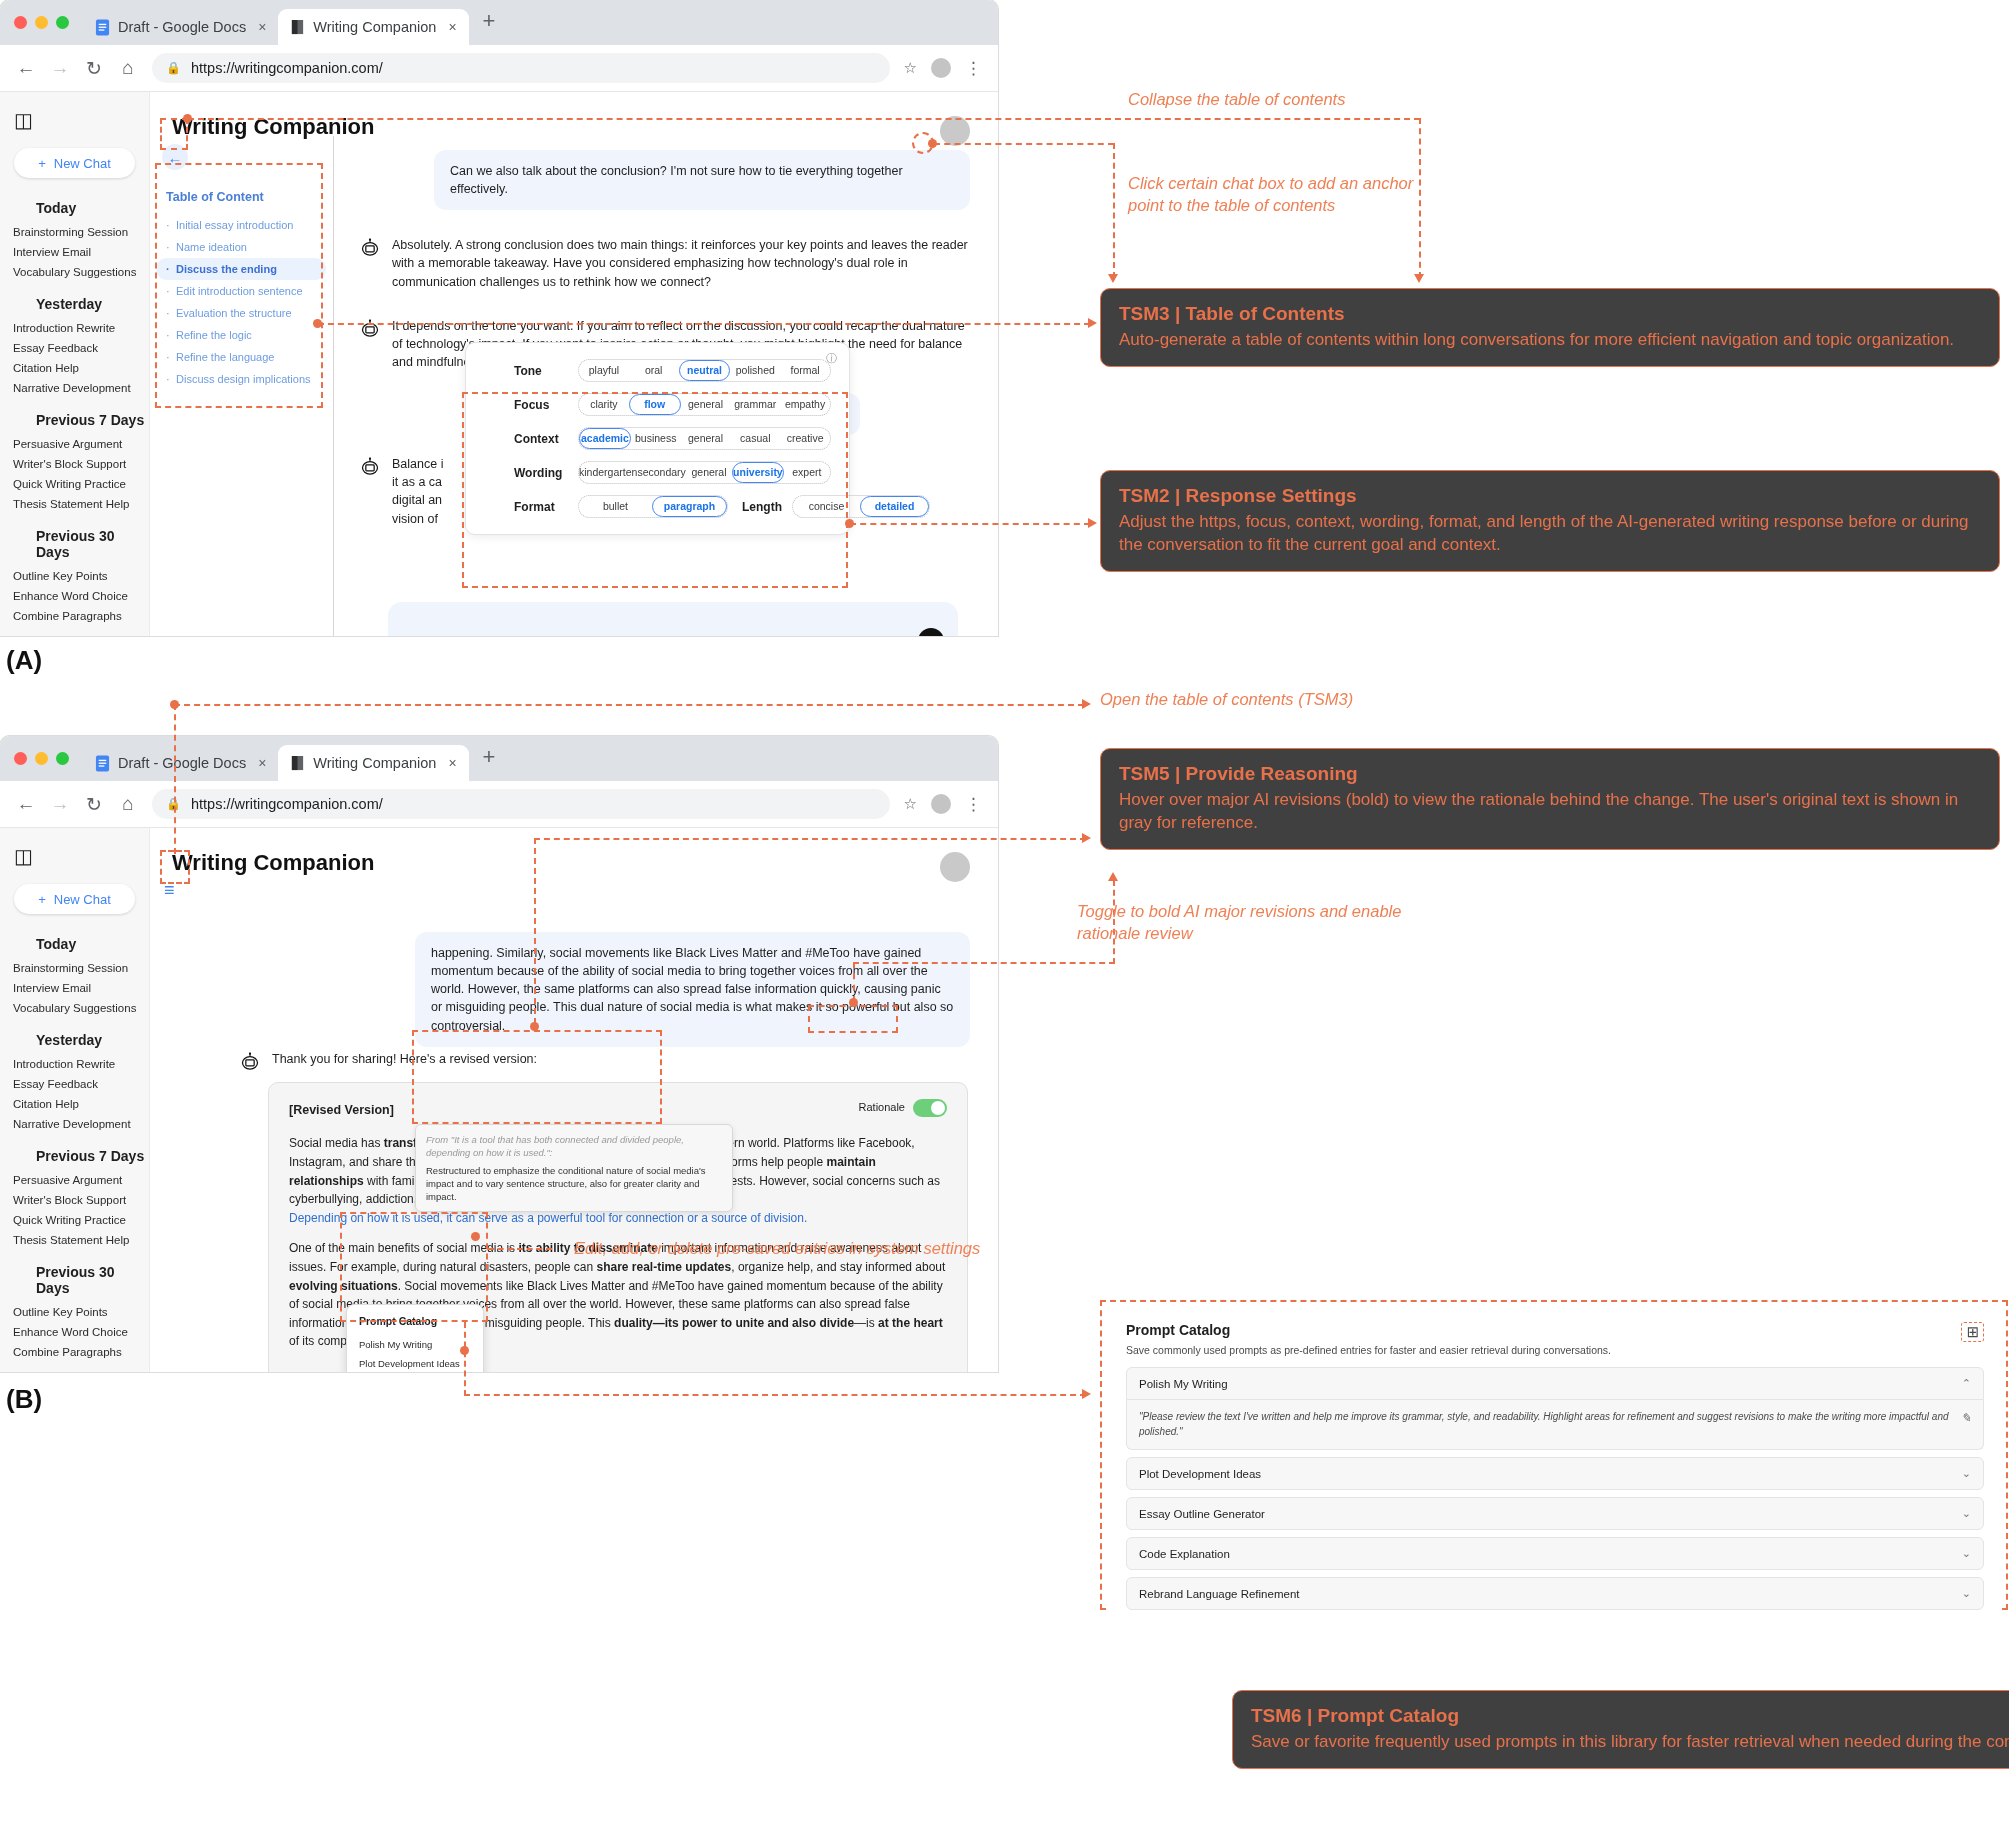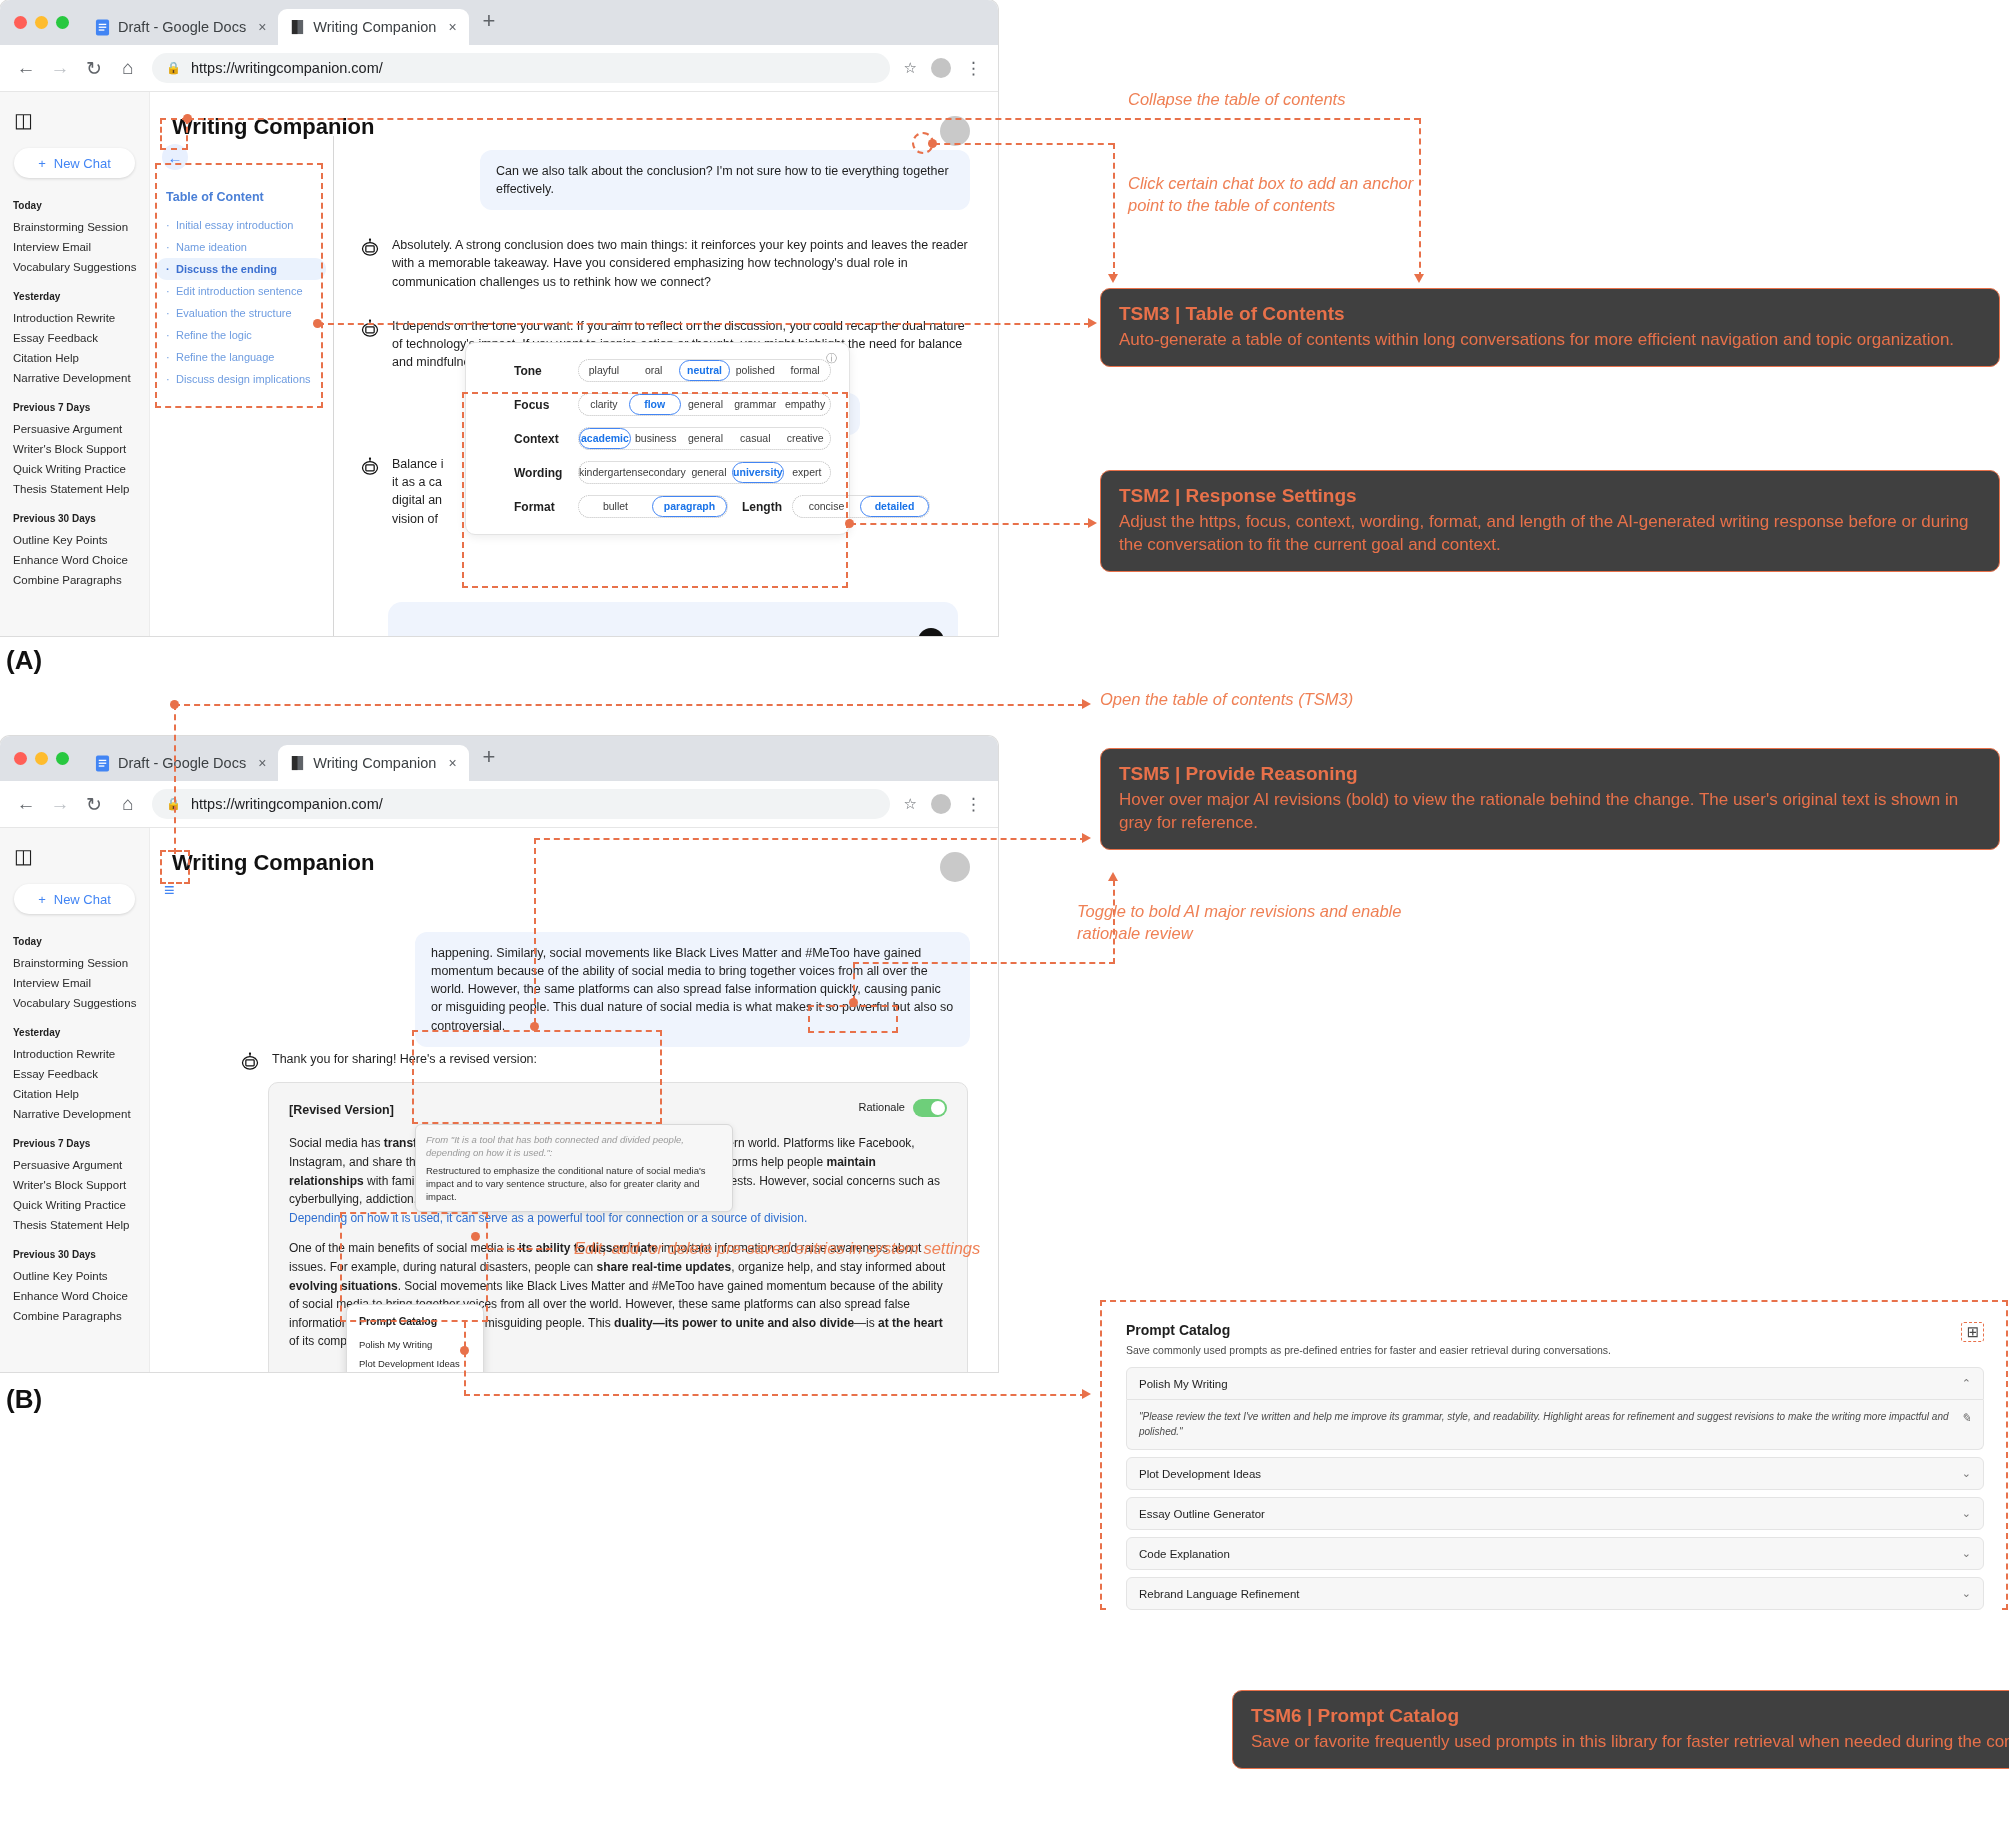--- a/index.html
+++ b/index.html
@@ -61,21 +61,21 @@
     width: 150px; background: #f7f7f7; border-right: 1px solid #ececec;
     padding: 16px 0 0 0; flex: none;
   }
   .panel-icon { font-size: 20px; color: #1f1f1f; padding: 0 0 16px 14px; }
   .newchat {
     margin: 0 14px 22px 14px; height: 30px; background: #ffffff;
     border-radius: 17px; box-shadow: 0 1px 3px rgba(0,0,0,.14);
     display: flex; align-items: center; justify-content: center; gap: 8px;
     color: #4285f4; font-size: 13px;
   }
-  .grp { font-size: 10px; font-weight: bold; color: #1f1f1f; padding: 0 0 6px 13px; }
+  .grp { font-size: 14px; font-weight: bold; color: #1f1f1f; padding: 0 0 6px 13px; margin-left: 23px; }
   .chatitem { font-size: 11.5px; color: #2b2b2b; padding: 4px 0 4px 13px; white-space: nowrap; }
   .grpgap { height: 14px; }
 
   .main { flex: 1; position: relative; background: #fff; padding: 0 0 0 0; }
   .apptitle { font-size: 22px; font-weight: bold; color: #111; padding: 22px 0 0 22px; }
   .headav { position: absolute; right: 28px; top: 24px; width: 30px; height: 30px; border-radius: 50%; background: #c9c9c9; }
 
   .backbtn {
     width: 26px; height: 26px; border-radius: 50%; background: #e8f0fe;
     display: flex; align-items: center; justify-content: center;
@@ -303,21 +303,21 @@
         <div class="toc-item">Edit introduction sentence</div>
         <div class="toc-item">Evaluation the structure</div>
         <div class="toc-item">Refine the logic</div>
         <div class="toc-item">Refine the language</div>
         <div class="toc-item">Discuss design implications</div>
       </div>
 
       <div class="divider-v" style="left:183px; top:44px; height:500px;"></div>
 
       <div class="fig" style="left:210px; top:58px; width:610px;">
-        <div class="bubble-user" style="margin-left:120px;">Can we also talk about the conclusion? I'm not sure how to tie everything together effectively.</div>
+        <div class="bubble-user" style="margin-left:74px;">Can we also talk about the conclusion? I'm not sure how to tie everything together effectively.</div>
 
         <div class="bubble-ai" style="margin-top:26px;">
           <svg class="robot" viewBox="0 0 24 24">
             <line x1="12" y1="1" x2="12" y2="5" stroke="#111" stroke-width="1.3"></line>
             <circle cx="12" cy="2" r="1.3" fill="#111"></circle>
             <ellipse cx="12" cy="13" rx="9" ry="7.5" fill="none" stroke="#111" stroke-width="1.5"></ellipse>
             <rect x="7" y="9.5" width="10" height="7" rx="1" fill="none" stroke="#111" stroke-width="1.5"></rect>
           </svg>
           <span>Absolutely. A strong conclusion does two main things: it reinforces your key points and leaves the reader with a memorable takeaway. Have you considered emphasizing how technology's dual role in communication challenges us to rethink how we connect?</span>
         </div>

